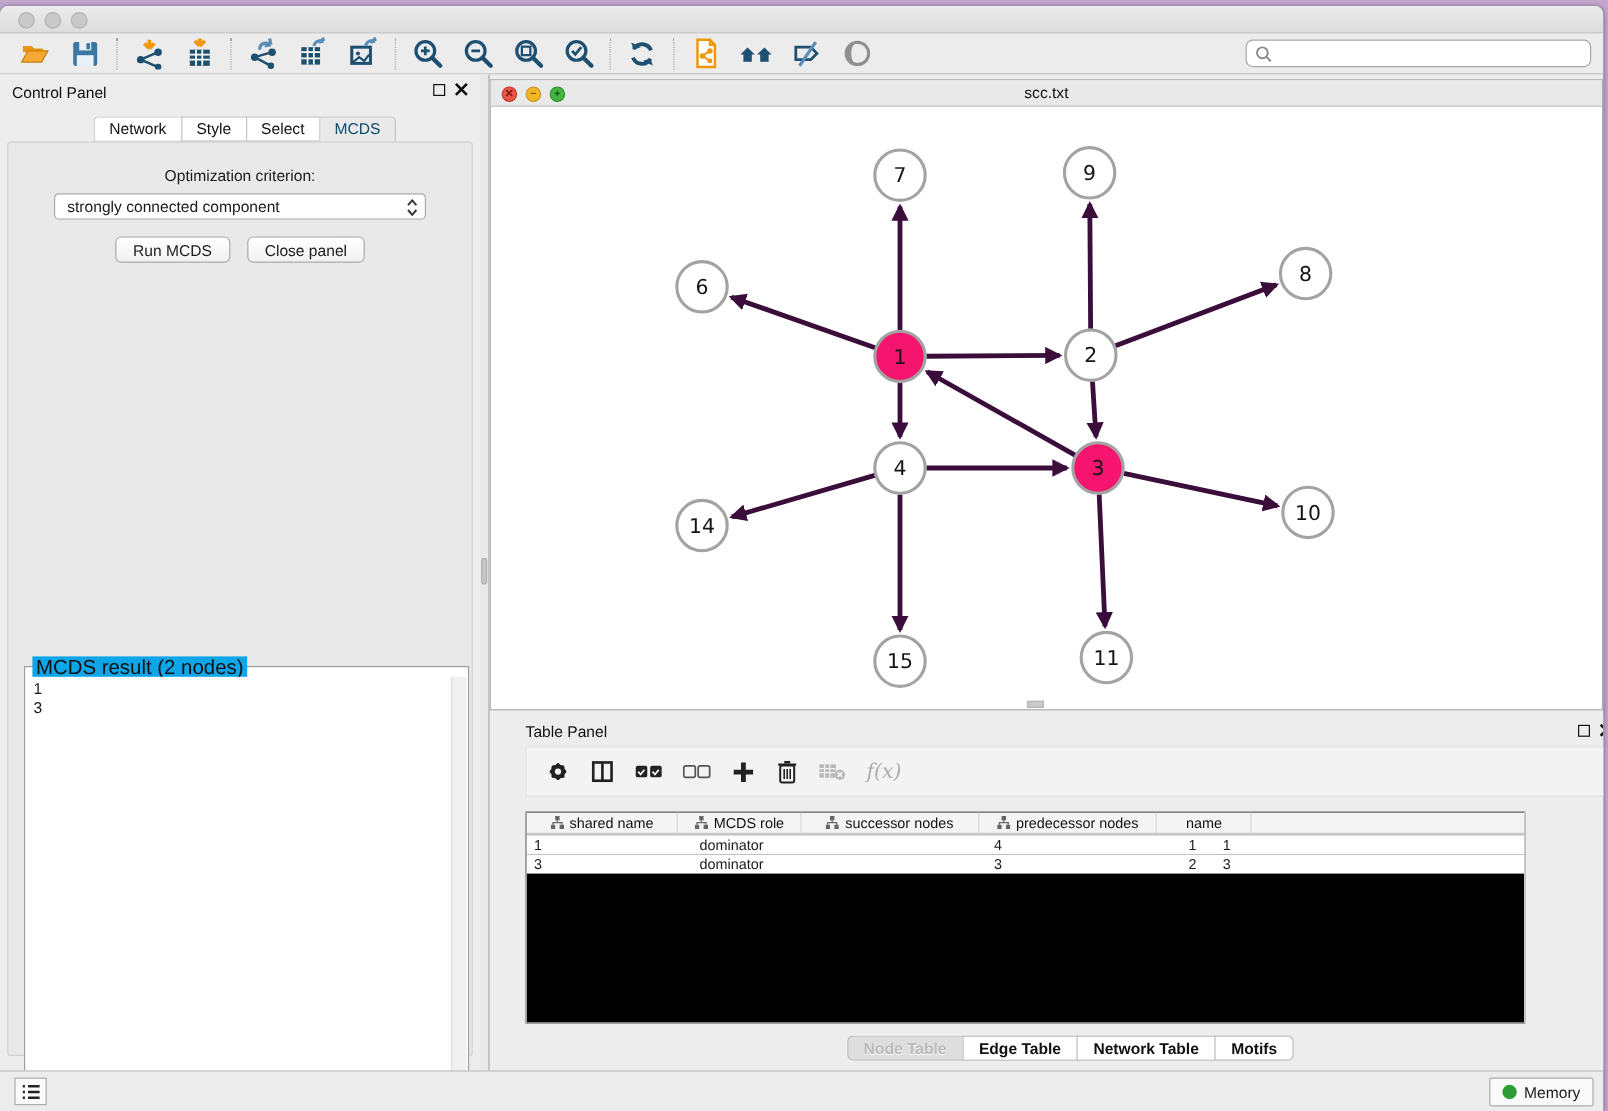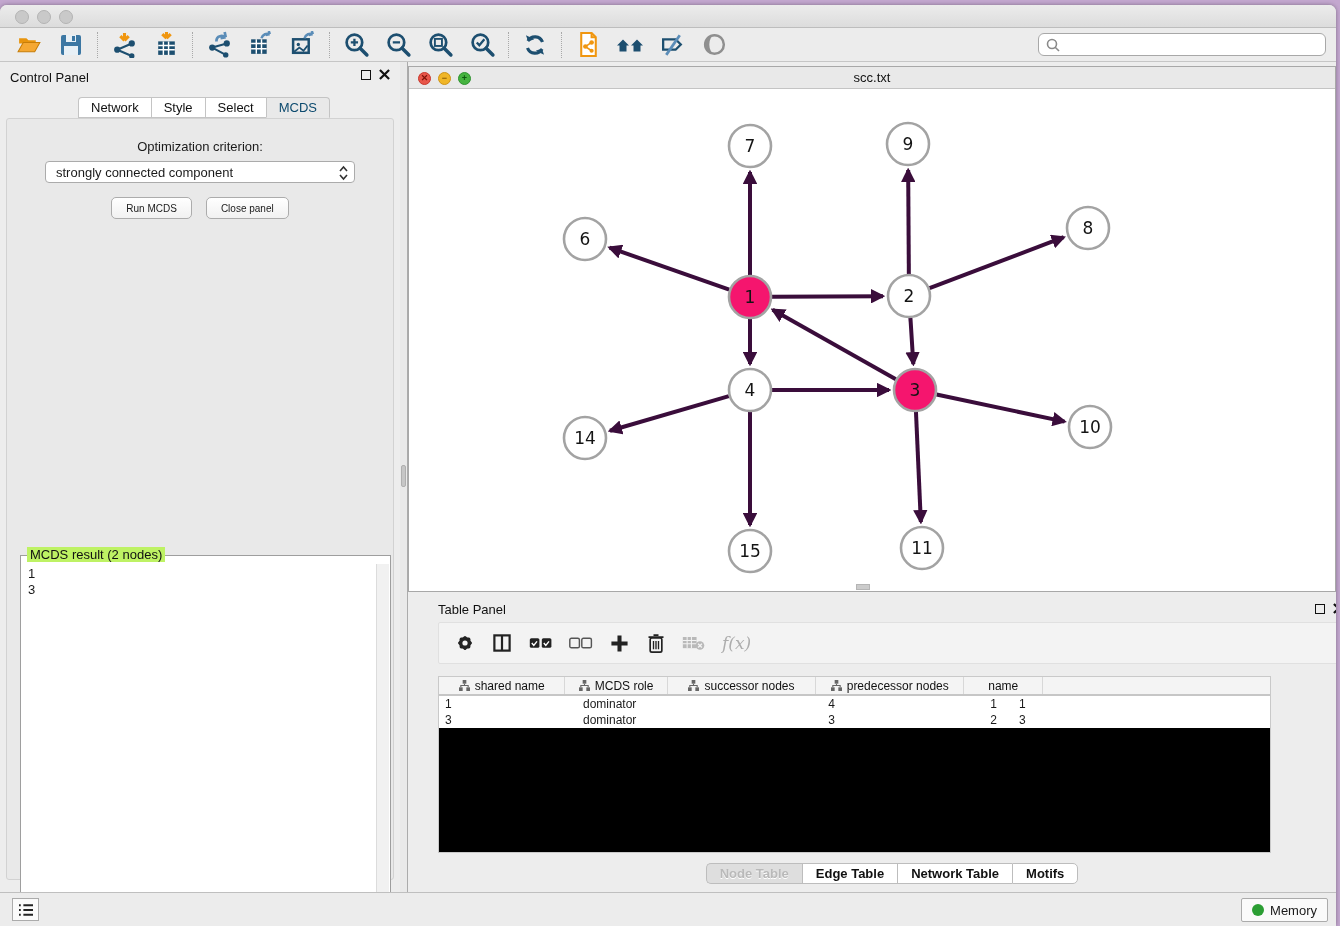--- a/index.html
+++ b/index.html
@@ -40,25 +40,25 @@
   .cp-tab.active { background:#E9E9E9; color:#0c4a6e; border-bottom:1px solid #E9E9E9; }
   #cp-content { position:absolute; left:6px; top:56px; width:388px; height:762px;
                 background:#E9E9E9; border:1px solid #D2D2D2; border-radius:3px; }
   #opt-label { position:absolute; left:0; right:0; top:20px; text-align:center; font-size:13px; }
   #opt-select { position:absolute; left:38px; top:42px; width:310px; height:22px; background:#fff;
                 border:1px solid #ABABAB; border-radius:4px; display:flex; align-items:center;
                 font-size:13px; padding-left:10px; }
   #opt-select .chevrons { position:absolute; right:6px; top:3px; }
   .cp-buttons { position:absolute; left:0; right:0; top:78px; display:flex; justify-content:center; gap:14px; }
   .push-btn { height:22px; padding:0 14px; background:linear-gradient(#FFFFFF,#F1F1F1);
-              border:1px solid #ACACAC; border-radius:5px; font-size:10px; display:flex; align-items:center; }
+              border:1px solid #ACACAC; border-radius:5px; font-size:13px; display:flex; align-items:center; }
   #result-box { position:absolute; left:13px; top:436px; width:371px; height:372px;
                 border:1px solid #9E9E9E; background:#fff; }
-  #result-legend { position:absolute; left:6px; top:-9px; background:#bef264; padding:0 3px;
-                   font-size:13px; color:#111; }
+  #result-legend { position:absolute; left:6px; top:-9px; background:#0ea5e9; padding:0 3px;
+                   font-size:17px; color:#111; }
   #result-list { position:absolute; left:1px; top:8px; right:14px; bottom:1px; background:#fff;
                  font-size:13px; padding:2px 0 0 6px; line-height:16px; }
   #result-scroll { position:absolute; right:1px; top:8px; width:13px; bottom:1px;
                    background:#F1F1F1; border-left:1px solid #DCDCDC; }
   .result-item { height:16px; }
 
   
   #v-divider { position:absolute; left:400px; top:57px; width:8px; height:830px; background:#E9E9E9;
                border-right:1px solid #ABABAB; }
   #v-handle { position:absolute; left:1px; top:403px; width:5px; height:22px; background:#C6C6C6;

